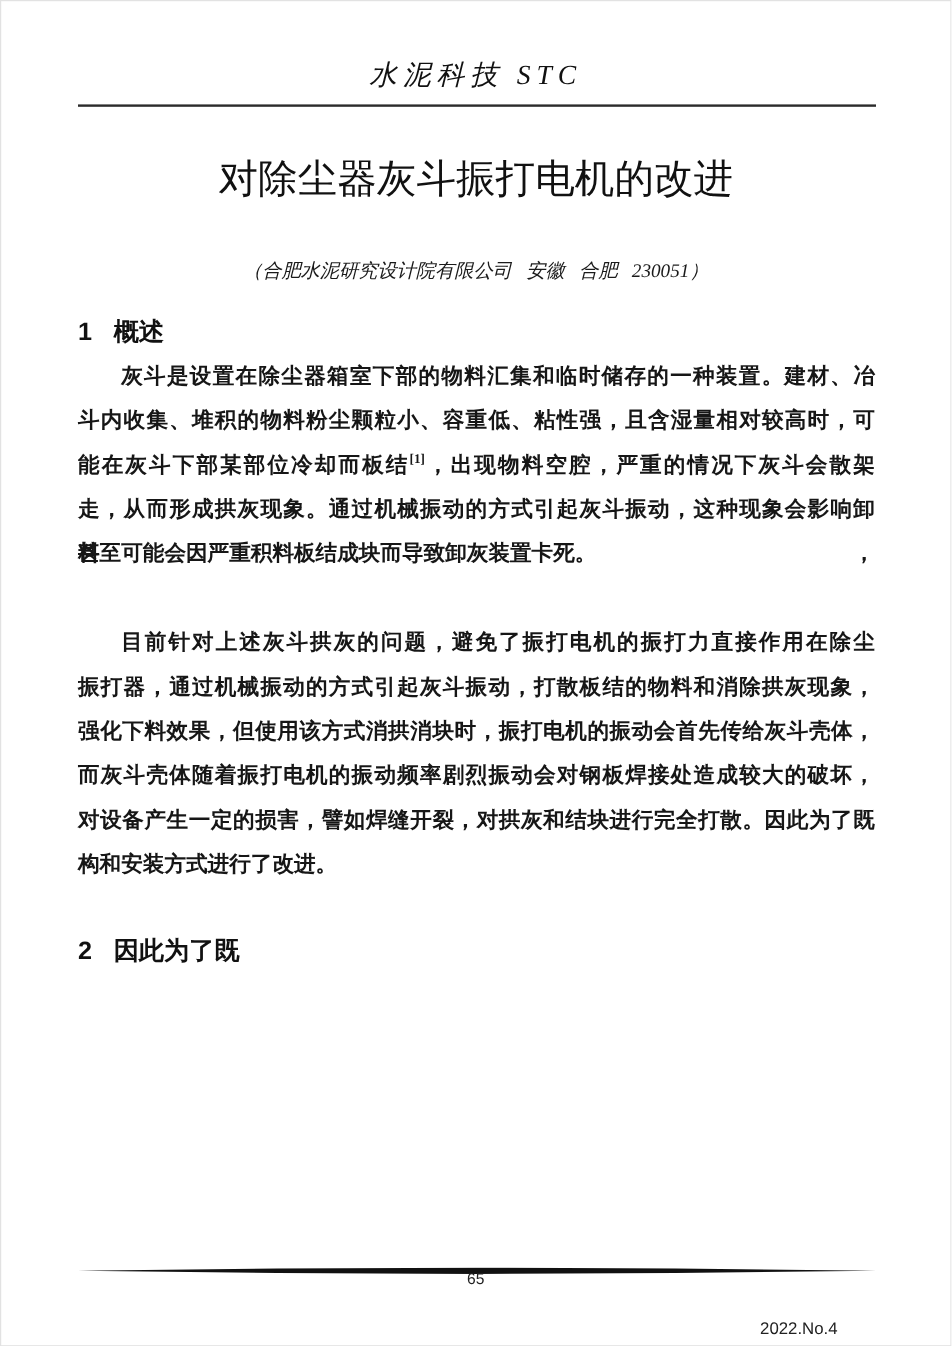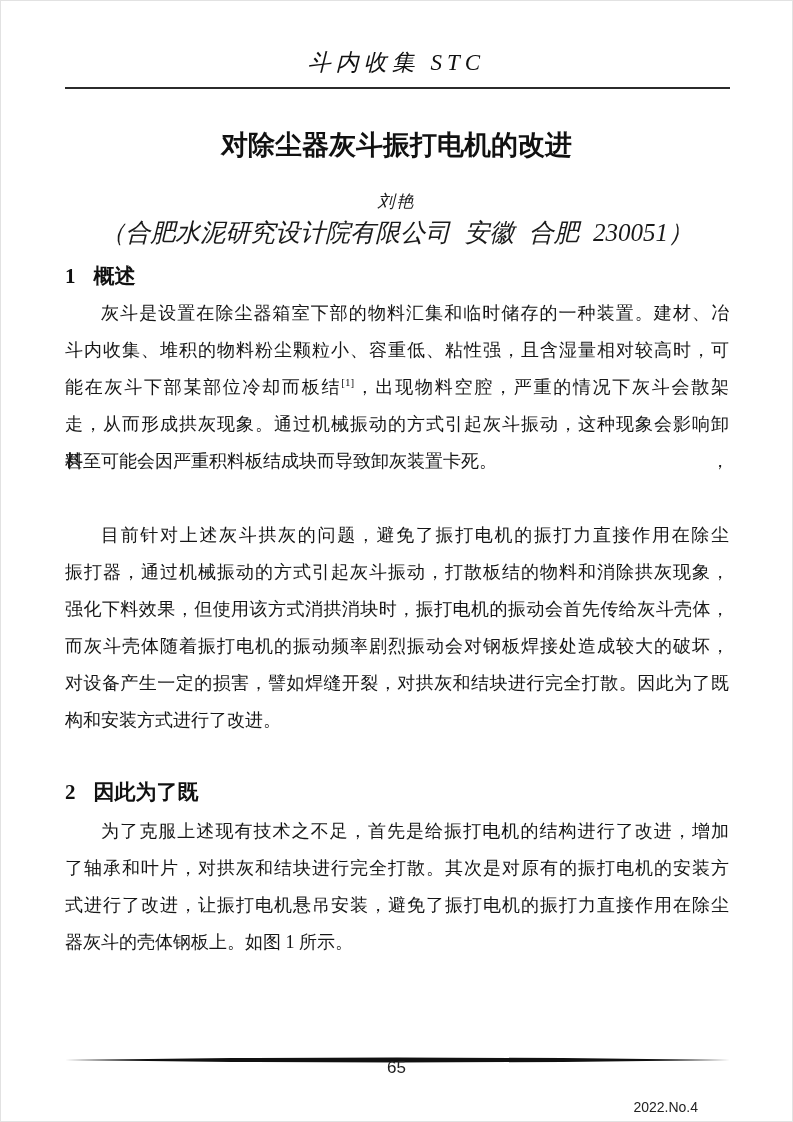--- a/index.html
+++ b/index.html
@@ -29,54 +29,55 @@
     position: absolute;
     top: 86px; left: 64px;
     width: 665px; height: 2px;
     background: #2b2b2b;
   }
   .article-title {
     position: absolute;
     top: 126px; left: 0; width: 100%;
     text-align: center;
     font-family: "Liberation Sans", "DejaVu Sans", sans-serif;
-    font-weight: 700;
-    font-size: 27px;
+    font-weight: 400;
+    font-size: 33px;
     letter-spacing: 0px;
     color: #111;
   }
   .article-author {
     position: absolute;
     top: 189px; left: 0; width: 100%;
     text-align: center;
     font-style: italic;
     font-size: 17px;
     letter-spacing: 2px;
   }
   .article-affiliation {
     position: absolute;
     top: 215px; left: 0; width: 100%;
     text-align: center;
     font-style: italic;
-    font-size: 25px;
+    font-size: 16px;
     word-spacing: 8px;
   }
   .section-heading {
     position: absolute;
     left: 64px;
-    font-family: Liberation Serif, serif;
+    font-family: Liberation Sans, sans-serif;
     font-weight: 700;
     font-size: 21px;
     color: #111;
   }
   .section-heading .sec-num { display:inline-block; margin-right: 18px; }
   .paragraph {
     position: absolute;
     left: 64px;
     width: 664px;
+    font-weight: bold;
   }
   .line {
     height: 37px;
     line-height: 37px;
     font-size: 18px;
     text-align: justify;
     color: #161616;
   }
   .line.fill { text-align-last: justify; text-justify: inter-character; }
   .line.first { padding-left: 36px; }
@@ -84,42 +85,41 @@
   .footer-rule {
     position: absolute;
     top: 1049px; left: 64px;
     width: 665px; height: 7px;
   }
   .footer-page-number {
     position: absolute;
     top: 1057px; left: 0; width: 100%;
     text-align: center;
     font-family: "Liberation Sans", "DejaVu Sans", sans-serif;
-    font-size: 17px;
+    font-size: 13px;
     color: #222;
   }
   .footer-issue {
     position: absolute;
     top: 1057px; right: 94px;
     font-family: "Liberation Sans", "DejaVu Sans", sans-serif;
     font-size: 14px;
     color: #222;
     margin-top: 41px;
   }
 </style>
 </head>
 <body>
 
 <div class="page">
 
-  <div class="journal-header">斗内收集 STC</div>
+  <div class="journal-header">水泥科技 STC</div>
   <div class="header-rule"></div>
 
   <div class="article-title">对除尘器灰斗振打电机的改进</div>
-  <div class="article-author">刘艳</div>
   <div class="article-affiliation">（合肥水泥研究设计院有限公司 安徽 合肥 230051）</div>
 
   <div class="section-heading" style="top:261px;">
     <span class="sec-num">1</span><span>概述</span>
   </div>
 
   <div class="paragraph" style="top:294px;">
     <div class="line fill first">灰斗是设置在除尘器箱室下部的物料汇集和临时储存的一种装置。建材、冶</div>
     <div class="line fill">斗内收集、堆积的物料粉尘颗粒小、容重低、粘性强，且含湿量相对较高时，可</div>
     <div class="line fill"><span>能在灰斗下部某部位冷却而板结</span><sup>[1]</sup><span>，出现物料空腔，严重的情况下灰斗会散架</span></div>
@@ -133,26 +133,20 @@
     <div class="line fill">强化下料效果，但使用该方式消拱消块时，振打电机的振动会首先传给灰斗壳体，</div>
     <div class="line fill">而灰斗壳体随着振打电机的振动频率剧烈振动会对钢板焊接处造成较大的破坏，</div>
     <div class="line fill">对设备产生一定的损害，譬如焊缝开裂，对拱灰和结块进行完全打散。因此为了既</div>
     <div class="line">构和安装方式进行了改进。</div>
   </div>
 
   <div class="section-heading" style="top:777px;">
     <span class="sec-num">2</span><span>因此为了既</span>
   </div>
 
-  <div class="paragraph" style="top:812px;">
-    <div class="line fill first">为了克服上述现有技术之不足，首先是给振打电机的结构进行了改进，增加</div>
-    <div class="line fill">了轴承和叶片，对拱灰和结块进行完全打散。其次是对原有的振打电机的安装方</div>
-    <div class="line fill">式进行了改进，让振打电机悬吊安装，避免了振打电机的振打力直接作用在除尘</div>
-    <div class="line">器灰斗的壳体钢板上。如图 1 所示。</div>
-  </div>
 
   <div class="footer-rule">
     <svg width="665" height="7" viewBox="0 0 665 7" xmlns="http://www.w3.org/2000/svg">
       <polygon points="0,3 166,1.1 332,0.4 498,1.1 665,3 498,4.9 332,5.6 166,4.9" fill="#111111"></polygon>
     </svg>
   </div>
   <div class="footer-page-number">65</div>
   <div class="footer-issue">2022.No.4</div>
 
 </div>

